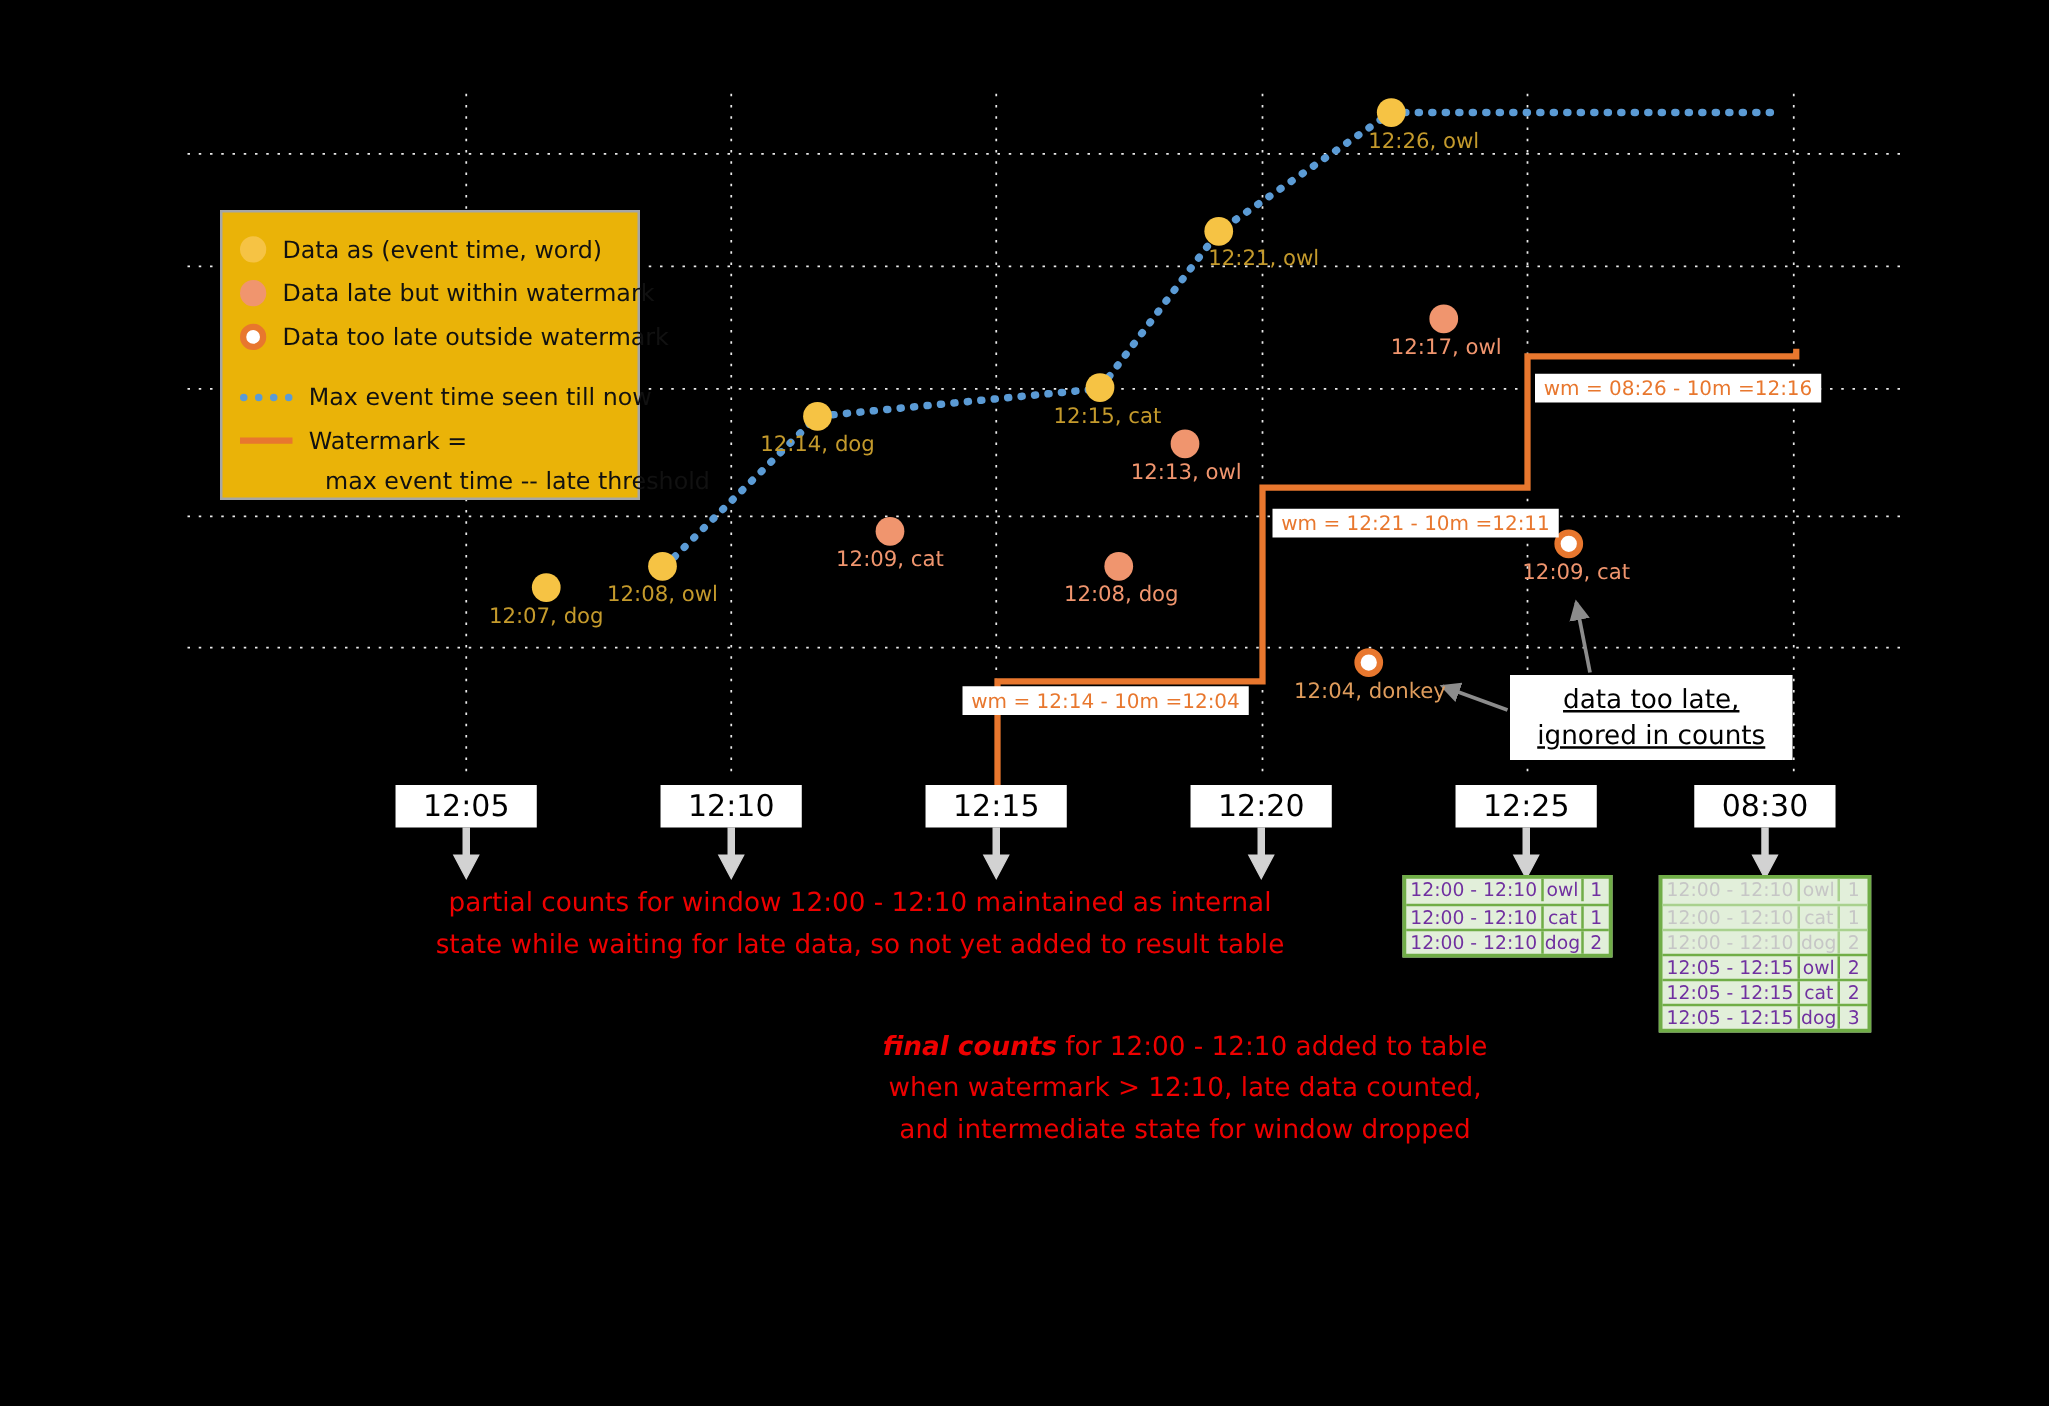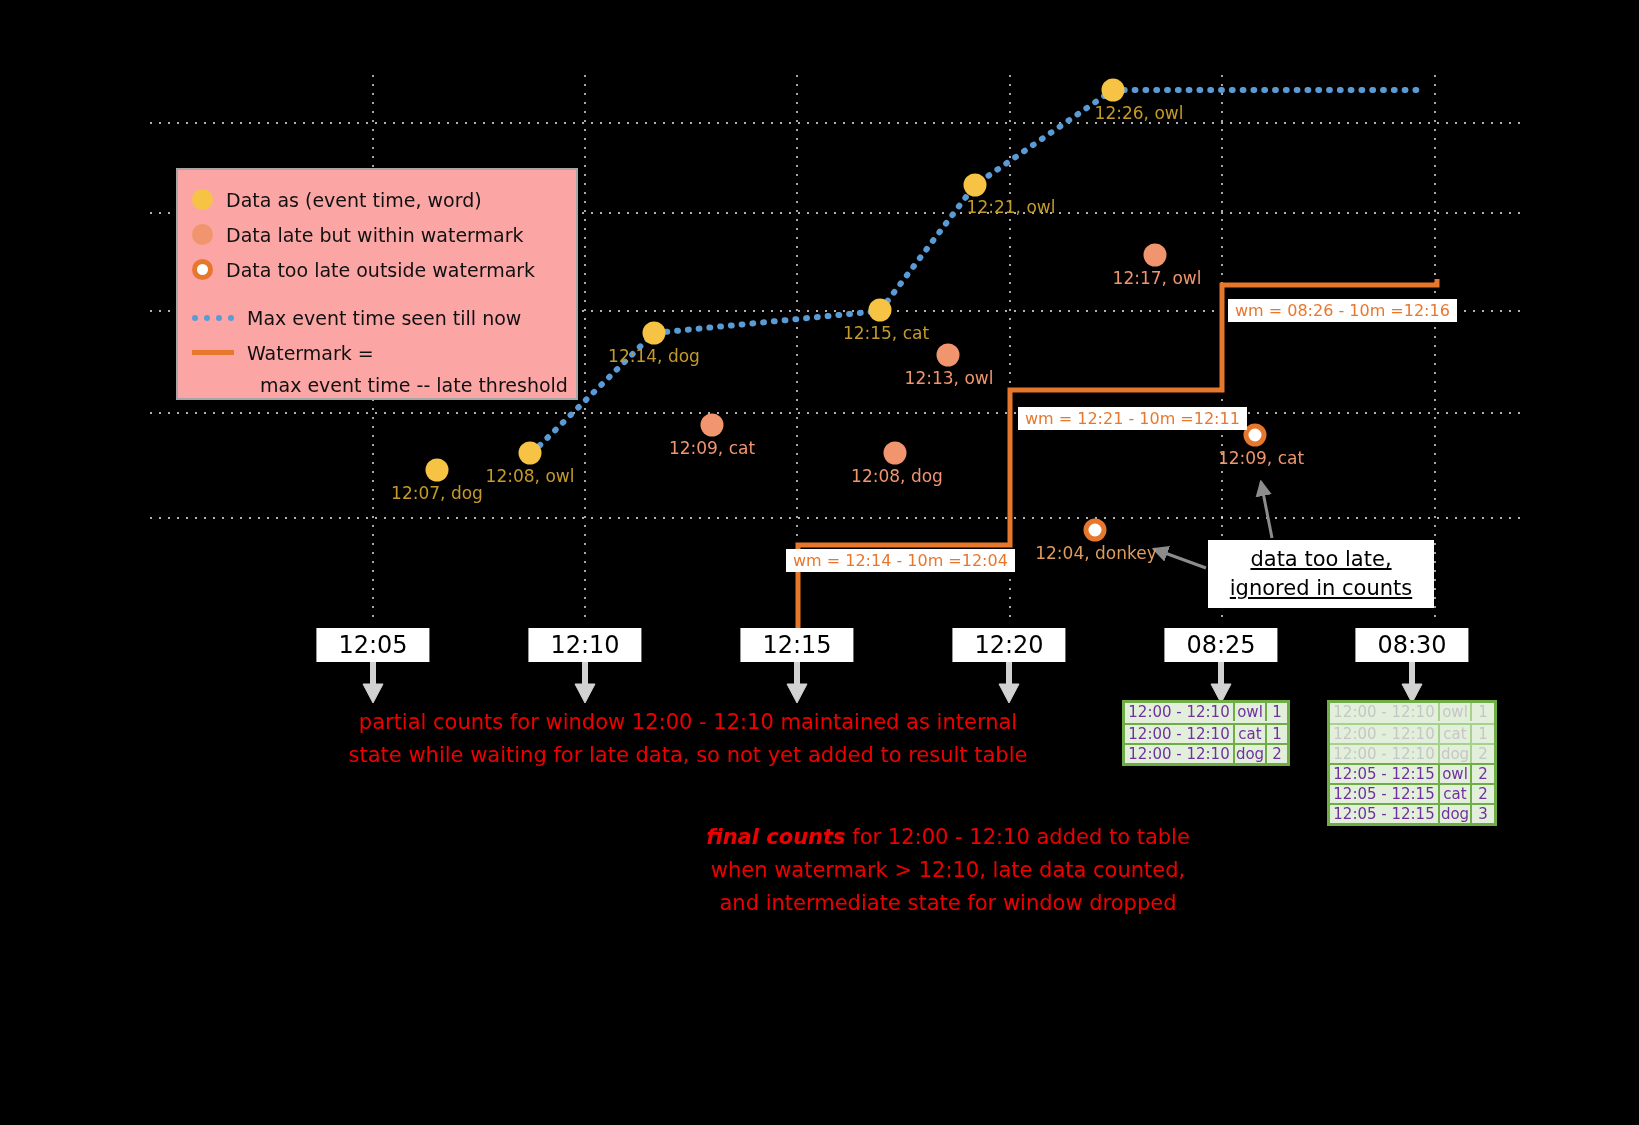--- a/index.html
+++ b/index.html
@@ -23,21 +23,21 @@
 
   
   .wm-label{position:absolute;background:#FFFFFF;color:#E8772E;font-size:16px;
     padding:2px 7px;white-space:nowrap;}
 
   
   .tick{position:absolute;transform:translateX(-50%);background:#FFFFFF;color:#000;
     font-size:24px;padding:3px 22px;white-space:nowrap;}
 
   
-  .legend{position:absolute;left:176px;top:168px;width:402px;height:232px;background:#fca5a5;
+  .legend{position:absolute;left:176px;top:168px;width:336px;height:232px;background:#eab308;
     border:2px solid #A6A6A6;padding:12px 0 0 14px;color:#111;}
   .lrow{display:flex;align-items:center;gap:13px;height:35px;}
   .lrow.gap-top{margin-top:13px;}
   .lrow.indent{margin-left:68px;height:29px;}
   .ltext{font-size:19px;white-space:nowrap;}
   .dot{width:21px;height:21px;border-radius:50%;flex:0 0 auto;}
   .dot.y{background:#F6C344;}
   .dot.s{background:#F0956E;}
   .dot.h{width:21px;height:21px;background:#FFF;border:5px solid #E8772E;}
   .line-sample{width:42px;flex:0 0 auto;}
@@ -164,29 +164,29 @@
   <div class="pt-label salmon" style="left:897px;top:466px;">12:08, dog</div>
   <div class="pt-label salmon" style="left:949px;top:368px;">12:13, owl</div>
   <div class="pt-label salmon" style="left:1157px;top:268px;text-align:right;">12:17, owl</div>
 
   <div class="pt too-late" style="left:1095px;top:530px;"></div>
   <div class="pt too-late" style="left:1255px;top:435px;"></div>
 
   <div class="pt-label tan" style="left:1096px;top:543px;">12:04, donkey</div>
   <div class="pt-label salmon" style="left:1261px;top:448px;">12:09, cat</div>
 
-  <div class="wm-label" style="left:786px;top:549px;">wm = 12:14 - 10m =12:04</div>
+  <div class="wm-label" style="left:770px;top:549px;">wm = 12:14 - 10m =12:04</div>
   <div class="wm-label" style="left:1018px;top:407px;">wm = 12:21 - 10m =12:11</div>
   <div class="wm-label" style="left:1228px;top:299px;">wm = 08:26 - 10m =12:16</div>
 
   <div class="tick" style="left:373px;top:628px;">12:05</div>
   <div class="tick" style="left:585px;top:628px;">12:10</div>
   <div class="tick" style="left:797px;top:628px;">12:15</div>
   <div class="tick" style="left:1009px;top:628px;">12:20</div>
-  <div class="tick" style="left:1221px;top:628px;">08:25</div>
+  <div class="tick" style="left:1221px;top:628px;">12:25</div>
   <div class="tick" style="left:1412px;top:628px;">08:30</div>
 
   <div class="note-box">
     <div>data too late,</div>
     <div>ignored in counts</div>
   </div>
 
   <div class="red-note" style="left:288px;top:706px;width:800px;">
     <div>partial counts for window 12:00 - 12:10 maintained as internal</div>
     <div>state while waiting for late data, so not yet added  to result table</div>

